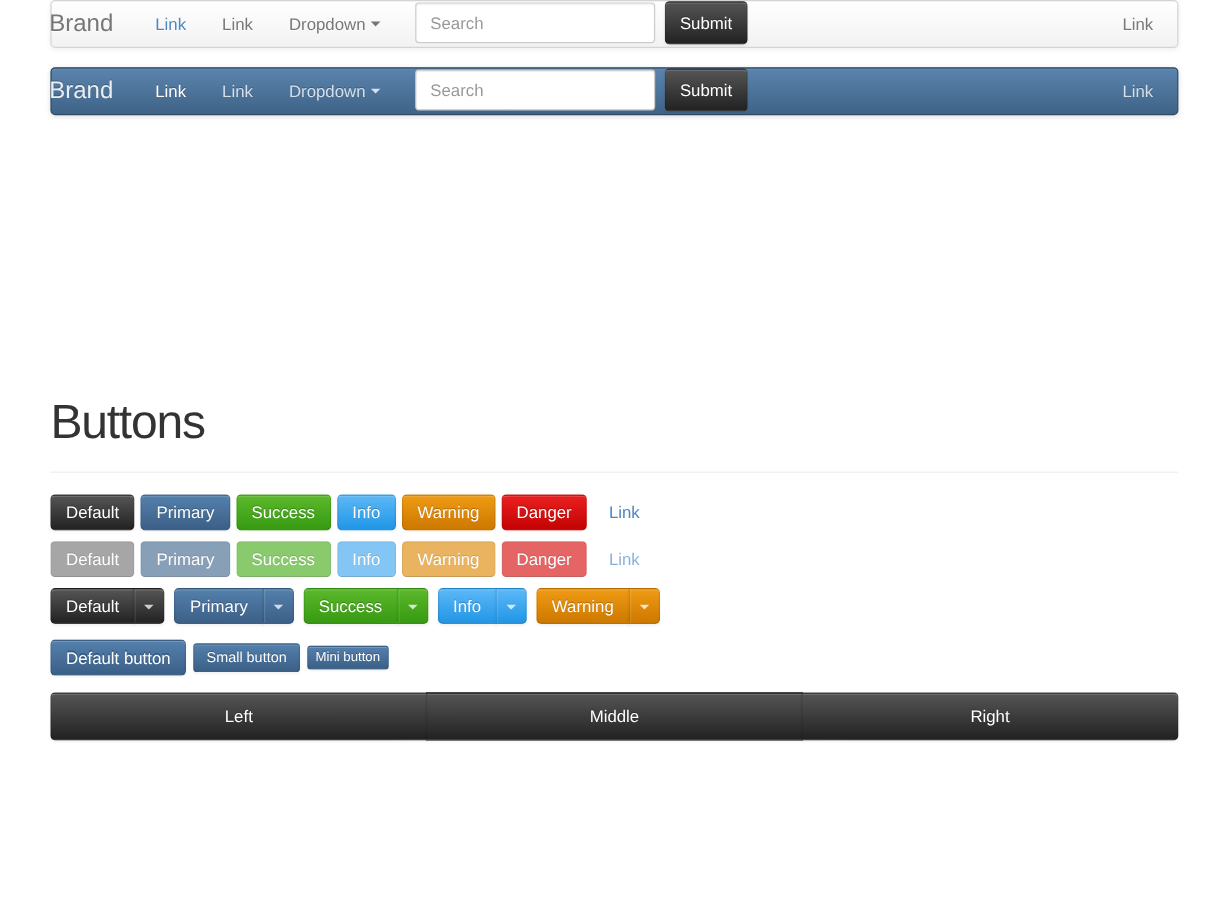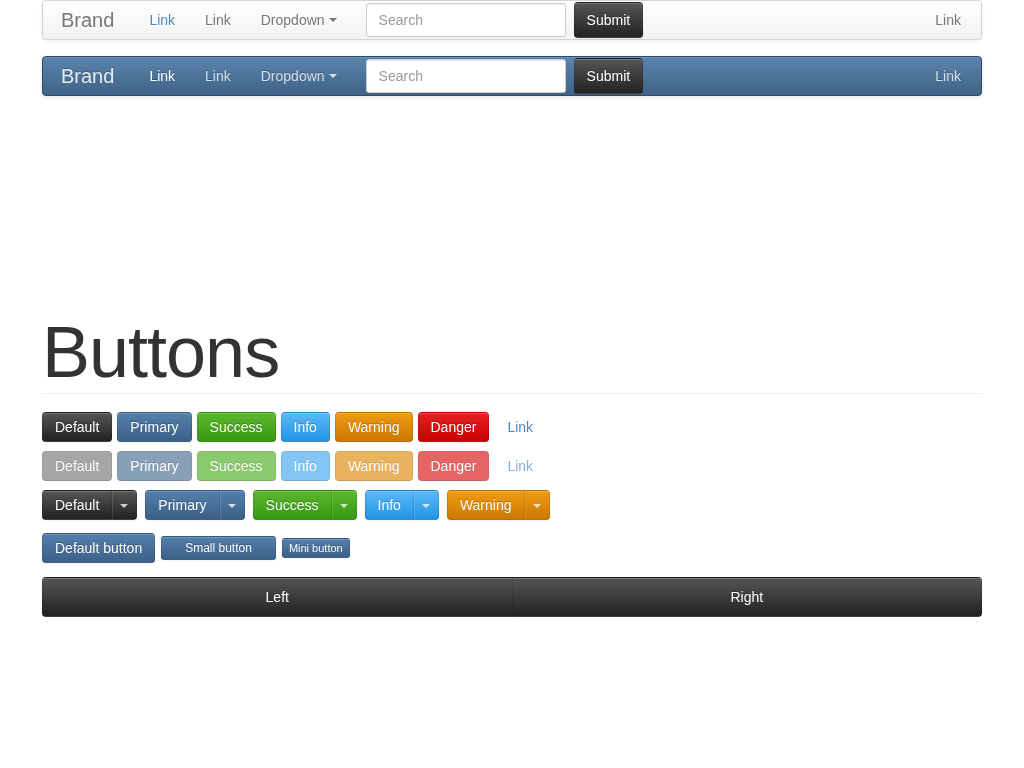--- a/index.html
+++ b/index.html
@@ -22,29 +22,28 @@
 
   
   .navbar {
     height: 40px;
     margin-bottom: 16px;
     border-radius: 4px;
     position: relative;
   }
   .navbar-inner {
     min-height: 40px;
-    padding-left: 20px;
     padding-right: 20px;
     background-color: #fafafa;
     background-image: linear-gradient(to bottom, #ffffff, #f2f2f2);
     border: 1px solid #d4d4d4;
     border-radius: 4px;
     box-shadow: 0 1px 4px rgba(0,0,0,.065);
     display: flex;
-    align-items: center;
+    align-items: flex-start;
     height: 40px;
   }
   .navbar-dark .navbar-inner {
     background-color: #4a6d93;
     background-image: linear-gradient(to bottom, #5b84ad, #3f6387);
     border: 1px solid #2e4a66;
     box-shadow: inset 0 1px 0 rgba(255,255,255,.12), 0 1px 4px rgba(0,0,0,.12);
   }
   .brand {
     display: block;
@@ -122,21 +121,21 @@
   .nav-right > li > a { padding-right: 0; }
 
   
   .page-header {
     padding-bottom: 9px;
     margin: 0 0 18px 0;
     border-bottom: 1px solid #eeeeee;
   }
   .page-header h1 {
     margin: 0;
-    font-size: 72px;
+    font-size: 40px;
     font-weight: 200;
     line-height: 64px;
     color: #333333;
     letter-spacing: -1px;
   }
 
   
   .btn {
     display: inline-block;
     padding: 4px 12px;
@@ -224,21 +223,21 @@
   .btn-warning.disabled  { background-color: #e08b0a; }
   .btn-danger.disabled   { background-color: #d81212; }
   .btn-link.disabled     { background-color: transparent; color: #4a87c4; }
 
   .btn-large {
     padding: 11px 19px;
     font-size: 18px;
     border-radius: 6px;
   }
   .btn-small {
-    padding: 2px 23px;
+    padding: 2px 10px;
     font-size: 12px;
     line-height: 18px;
     border-radius: 3px;
   }
   .btn-mini {
     padding: 1px 6px;
     font-size: 11px;
     line-height: 16px;
     border-radius: 3px;
     text-align: right;
@@ -413,16 +412,17 @@
 
   <div class="btn-row" style="gap:6px;margin-top:13px;margin-bottom:14px;">
     <button class="btn btn-primary">Default button</button>
     <button class="btn btn-primary btn-small">Small button</button>
     <button class="btn btn-primary btn-mini">Mini button</button>
   </div>
 
 
   <div class="btn-group btn-group-justified" style="margin-right:0;margin-top:10px;">
     <button class="btn btn-default">Left</button>
+    <button class="btn btn-default">Middle</button>
     <button class="btn btn-default">Right</button>
   </div>
 
 </div>
 
 </body></html>

